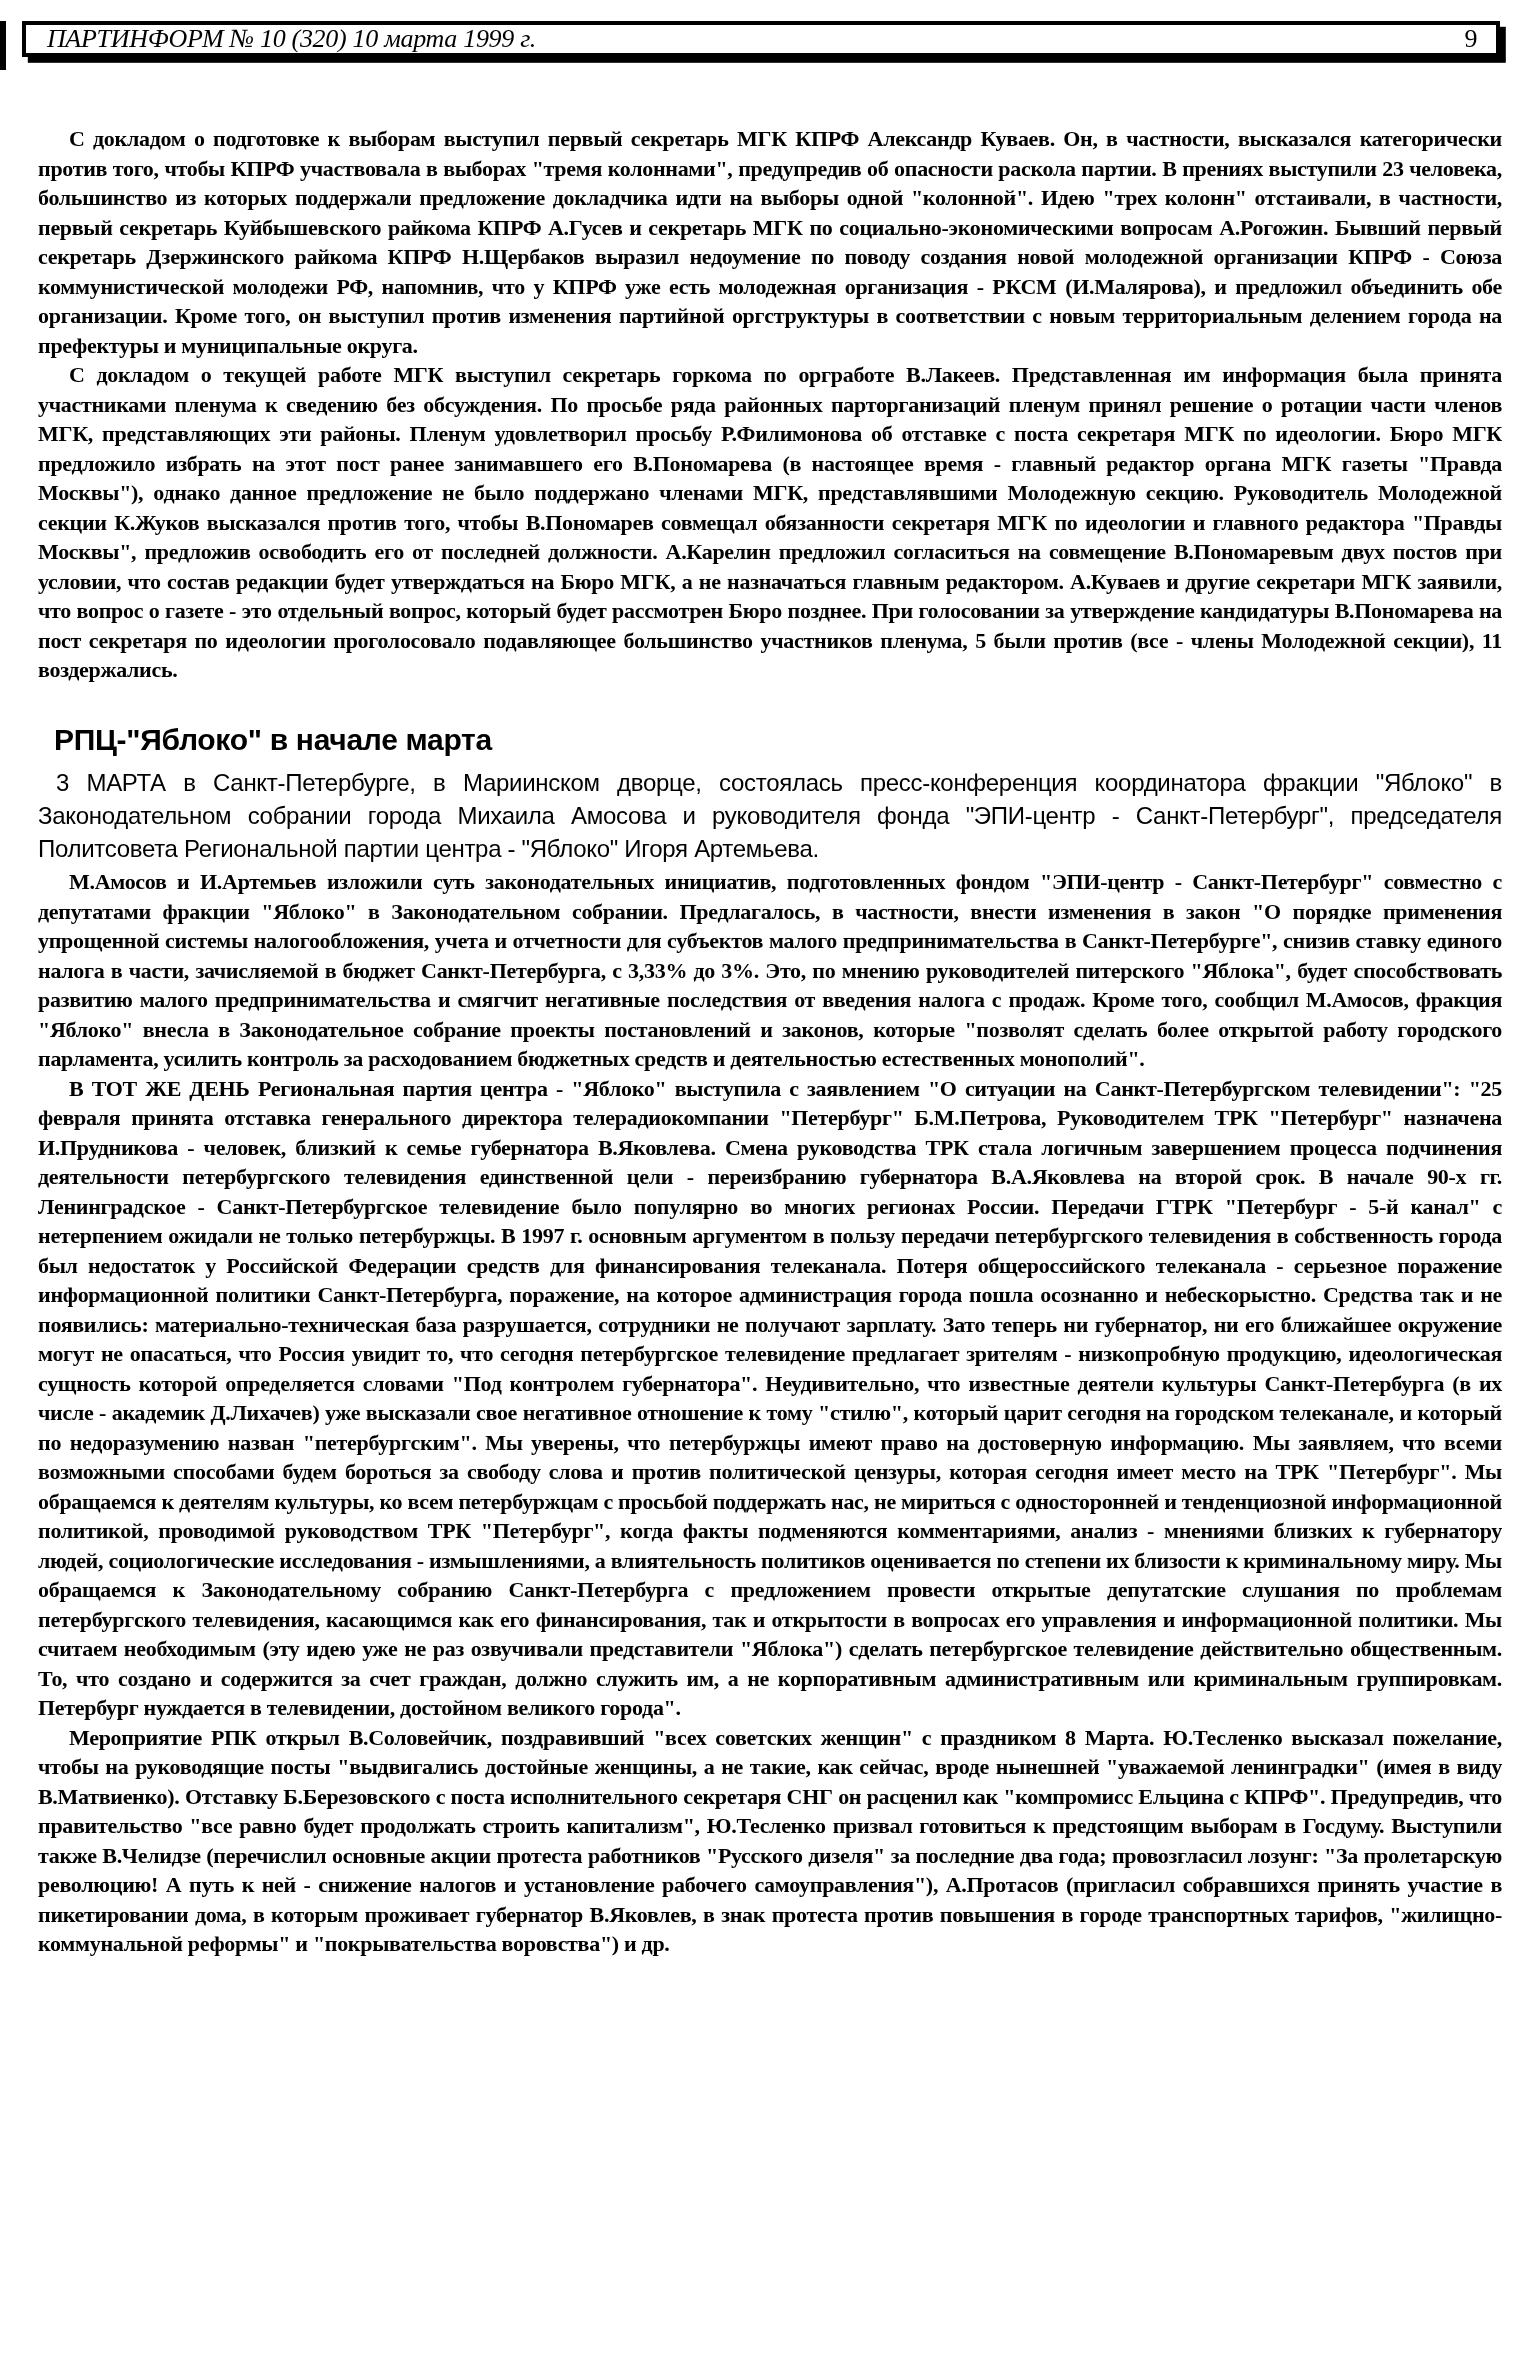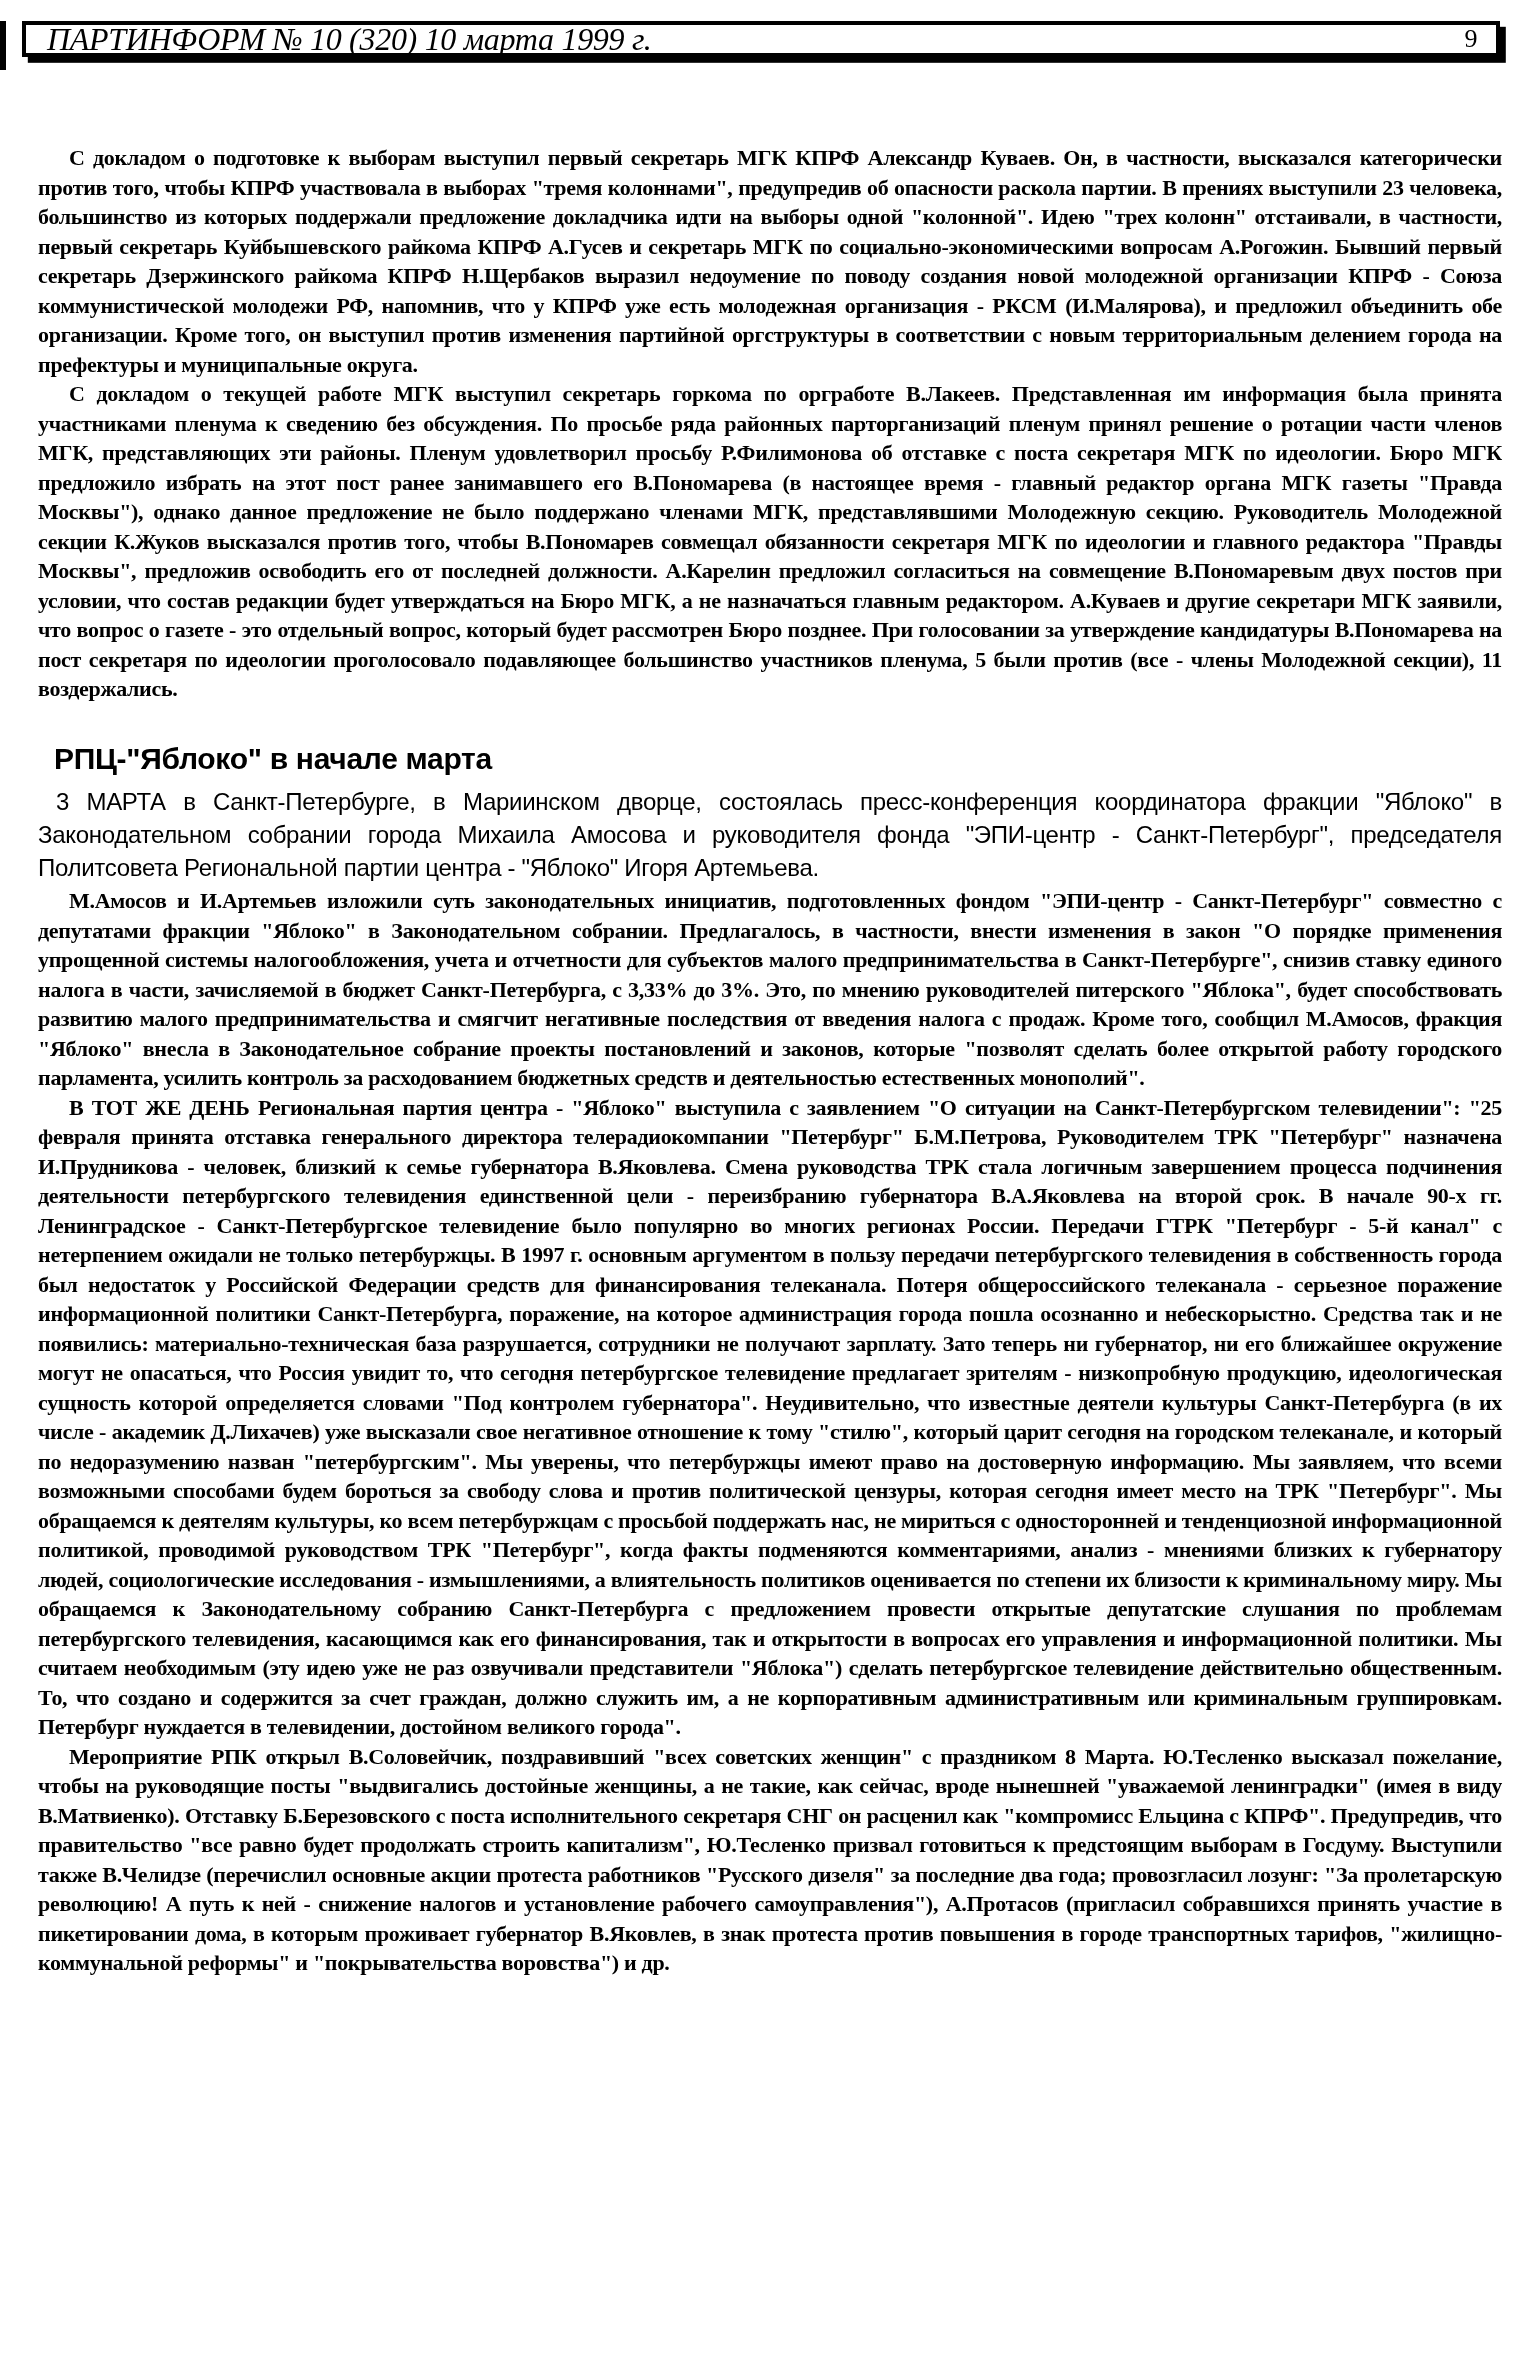--- a/index.html
+++ b/index.html
@@ -28,31 +28,31 @@
     background: #fff;
     display: flex;
     align-items: center;
     justify-content: space-between;
     padding: 0 19px 0 20.5px;
     box-sizing: border-box;
   }
   .header-title {
     font-family: "Liberation Serif", serif;
     font-style: italic;
-    font-size: 32px;
+    font-size: 26px;
     white-space: nowrap;
     letter-spacing: -0.3px;
   }
   .header-page {
     font-family: "Liberation Serif", serif;
     font-size: 26px;
   }
   .content {
     position: absolute;
-    left: 38px; top: 143px;
+    left: 38px; top: 124px;
     width: 1464px;
   }
   p { margin: 0; }
   .serif {
     font-family: "Liberation Serif", serif;
     font-weight: bold;
     font-size: 22px;
     line-height: 29.5px;
     text-align: justify;
     text-indent: 31px;

